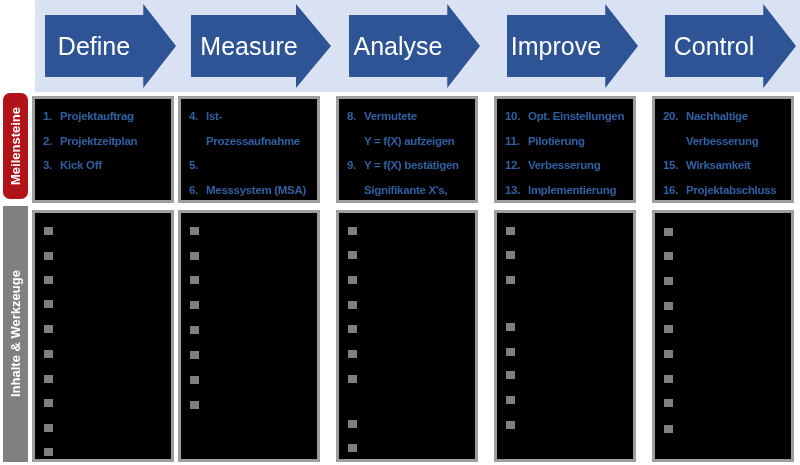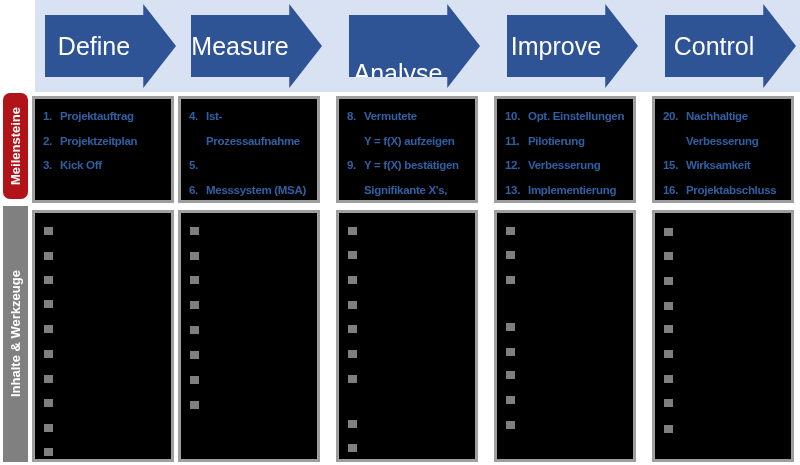--- a/index.html
+++ b/index.html
@@ -13,22 +13,22 @@
     position:absolute;top:4px;height:84px;width:131px;
     background:var(--arrow,#2e5496);
     clip-path:polygon(0 13%,75% 13%,75% 0,100% 50%,75% 100%,75% 87%,0 87%);
     display:flex;align-items:center;justify-content:center;
   }
   .arrow .phase-label{
     color:#ffffff;font-size:25px;letter-spacing:0px;
     padding-right:33px;white-space:nowrap;
   }
   
-  .c0{left:32px;} .c1{left:178px;} .c2{left:336px;} .c3{left:494px;} .c4{left:652px;}
-  .arrow.c0{left:45px;} .arrow.c1{left:191px;} .arrow.c2{left:349px;align-items:flex-end;} .arrow.c3{left:507px;} .arrow.c4{left:665px;}
+  .c0{left:32px;} .c1{left:178px;padding-left:9px;} .c2{left:336px;} .c3{left:494px;} .c4{left:652px;}
+  .arrow.c0{left:45px;} .arrow.c1{left:191px;} .arrow.c2{left:349px;} .arrow.c3{left:507px;} .arrow.c4{left:665px;}
 
   
   .side-label{
     position:absolute;left:3px;width:25px;display:flex;align-items:center;justify-content:center;
     color:#ffffff;font-weight:bold;font-size:13px;
     writing-mode:vertical-rl;transform:rotate(180deg);white-space:nowrap;
   }
   .side-milestones{top:93px;height:106px;background:var(--red,#b11318);border-radius:7px;}
   .side-tools{top:206px;height:256px;background:var(--gray,#808080);}
 

